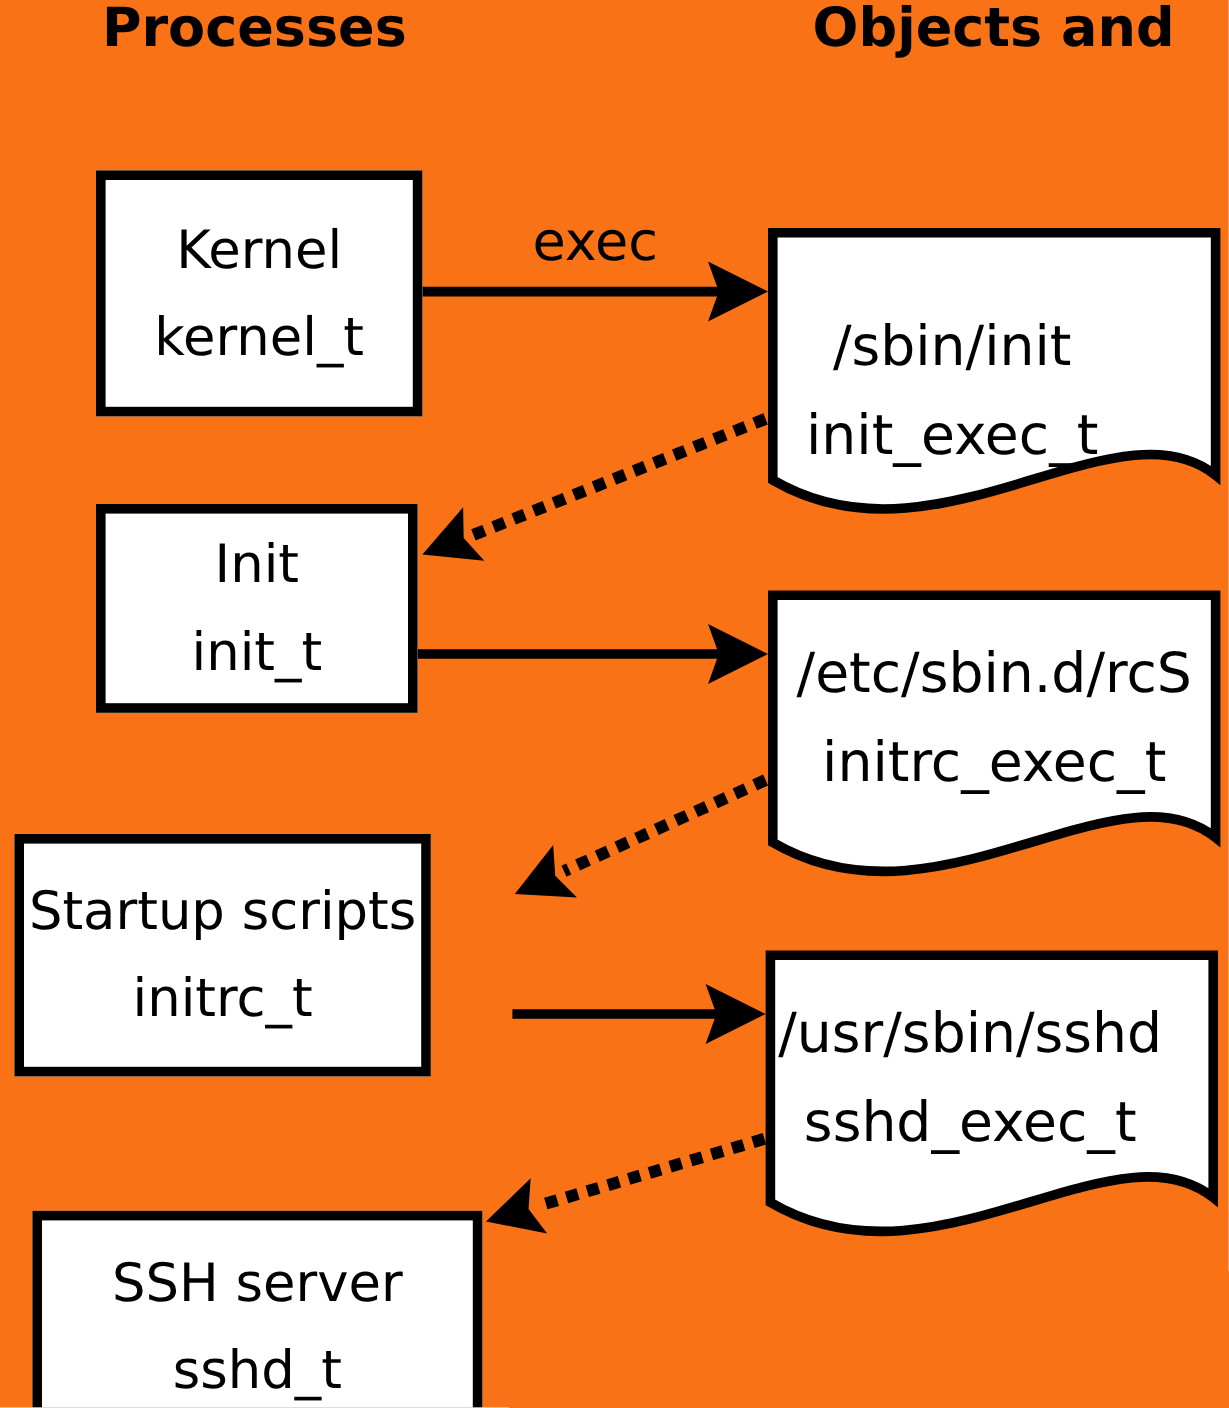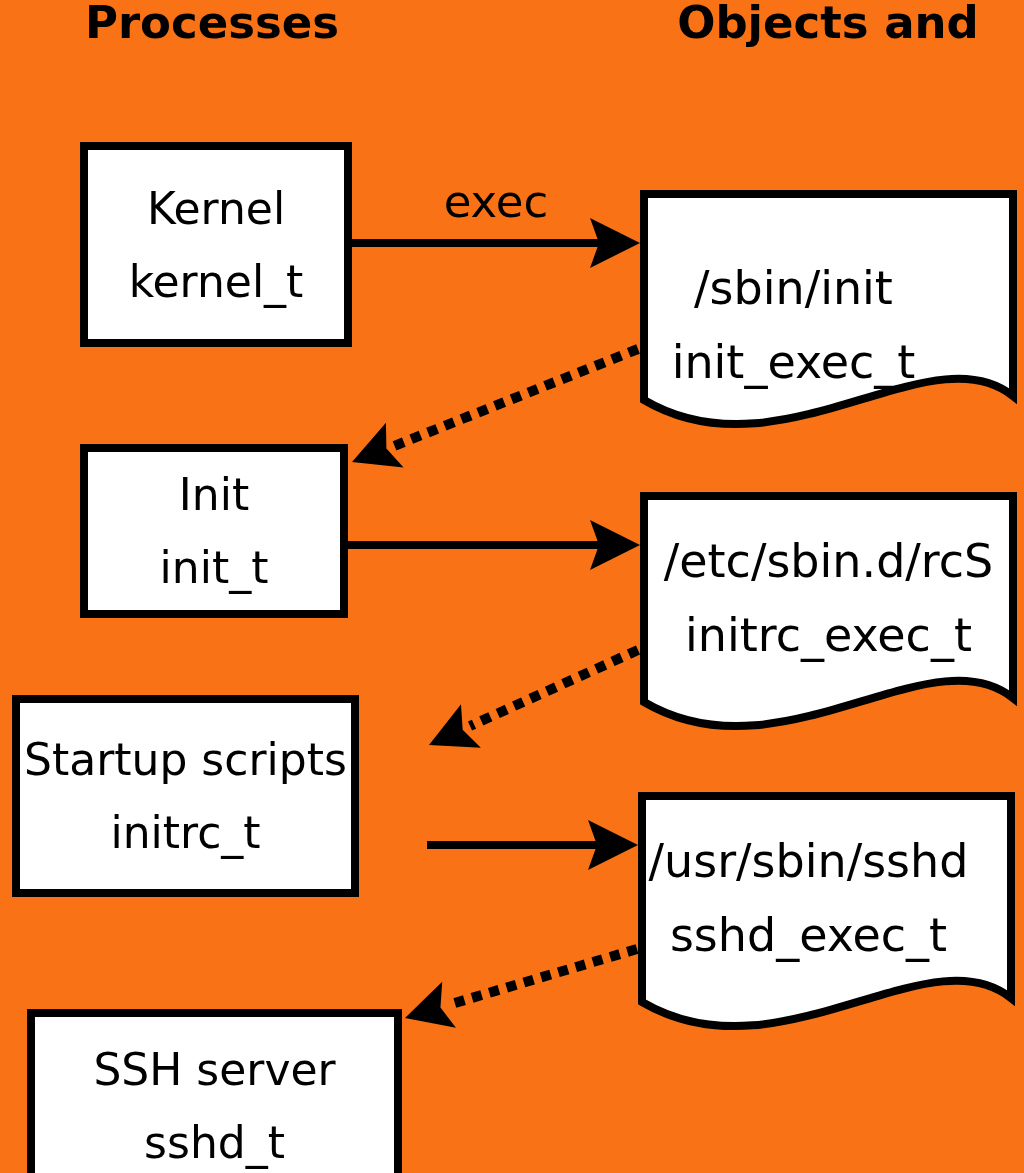--- a/index.html
+++ b/index.html
@@ -13,21 +13,21 @@
     font-size:45px;line-height:53px;white-space:pre;
   }
   #hdr-left{left:0;top:-4px;width:424px;}
   #hdr-right{left:616px;top:-4px;width:424px;}
   .pbox{
     position:absolute;box-sizing:border-box;border:8px solid #000;background:#fff;
     display:flex;flex-direction:column;align-items:center;justify-content:center;
     font-size:44px;line-height:73px;text-align:center;
   }
   #box-kernel{left:80px;top:142px;width:272px;height:205px;}
-  #box-init{left:80px;top:444px;width:268px;height:174px;}
+  #box-init{left:80px;top:420px;width:268px;height:174px;}
   #box-initrc{left:12px;top:695px;width:347px;height:202px;}
   #box-sshd{left:27px;top:1009px;width:375px;height:194px;}
   .dlabel{
     position:absolute;display:flex;flex-direction:column;align-items:center;justify-content:center;
     font-size:46px;line-height:74px;text-align:center;pointer-events:none;
   }
   #dlabel-1{left:640px;top:190px;width:307px;height:212px;margin-top:29px;}
   #dlabel-2{left:640px;top:492px;width:377px;height:212px;}
   #dlabel-3{left:638px;top:792px;width:341px;height:212px;}
   .edge-label{

